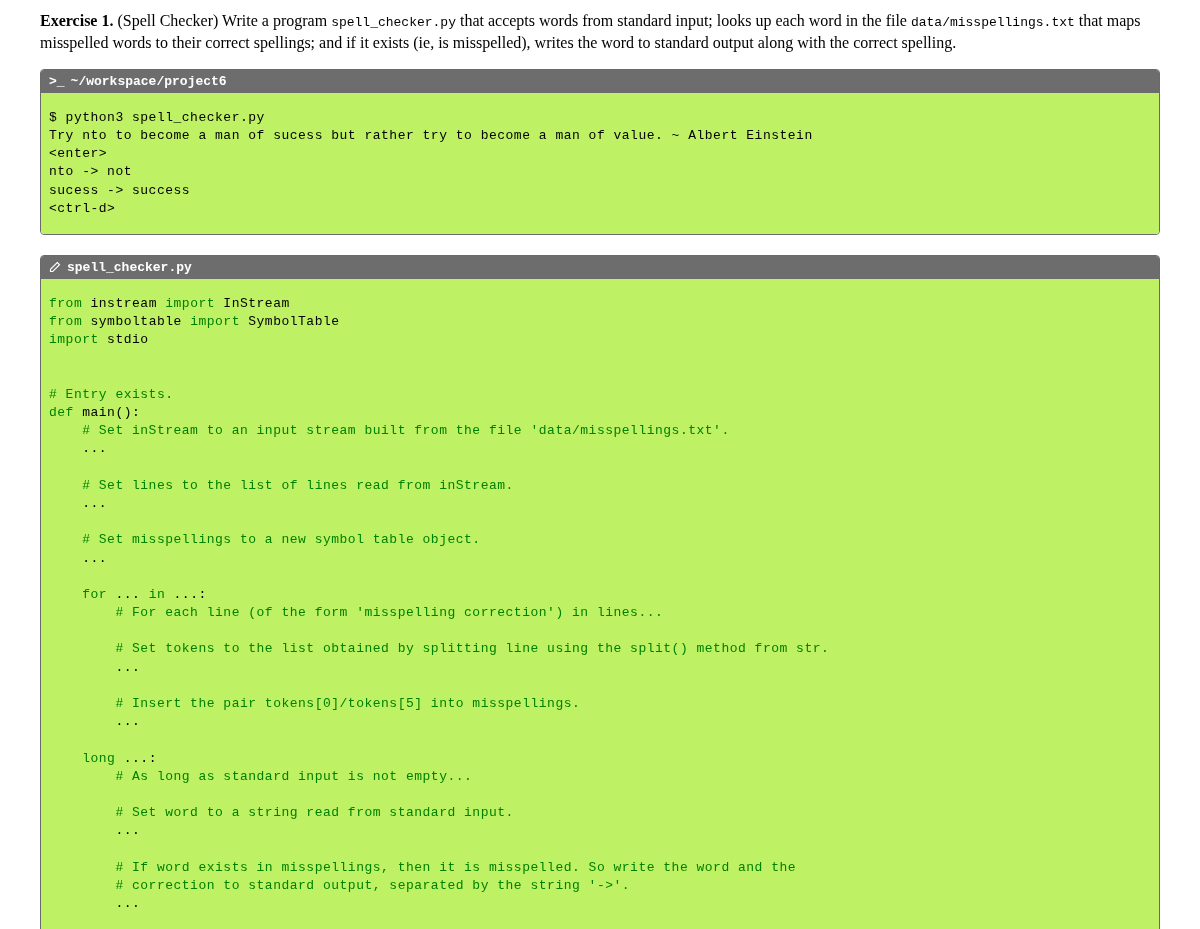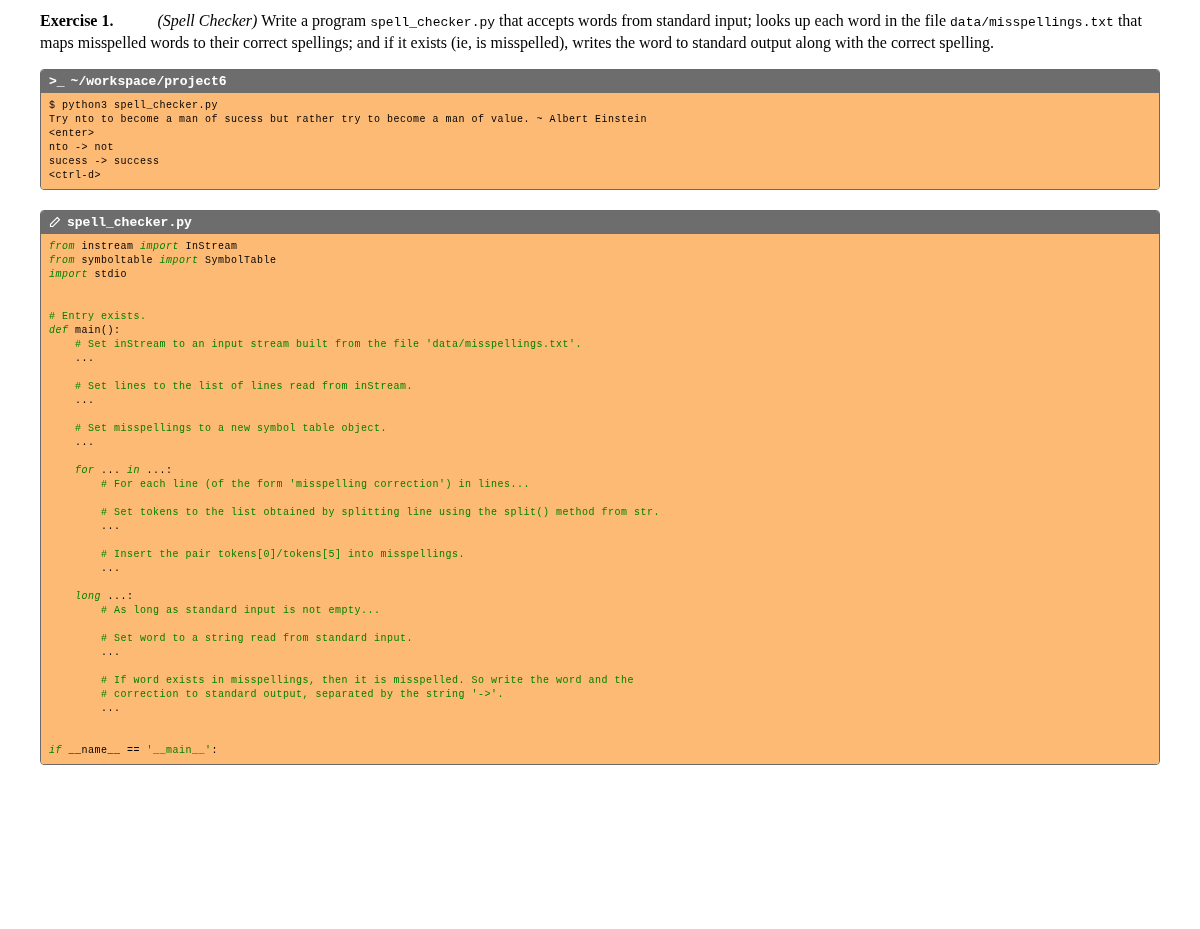--- a/index.html
+++ b/index.html
@@ -12,22 +12,20 @@
   }
   .exercise-text {
     line-height: 1.4;
     margin-bottom: 14px;
   }
   .exercise-text b {
     font-weight: bold;
     margin-top: 15px;
   }
   .spell-checker-italic {
-    font-style: italic;
-    margin-left: 40px;
   }
   .mono-inline {
     font-family: 'Courier New', Courier, monospace;
     font-size: 13px;
   }
   .panel {
     border: 1px solid #6a6a6a;
     border-radius: 4px;
     margin-bottom: 20px;
     overflow: hidden;
@@ -37,33 +35,33 @@
     color: #fff;
     font-family: 'Courier New', Courier, monospace;
     font-size: 13px;
     font-weight: bold;
     padding: 4px 8px;
     display: flex;
     align-items: center;
     gap: 6px;
   }
   .panel-body {
-    padding: 6px 8px;
-    background: #fdba74;
+    padding: 16px 8px;
+    background: #bef264;
     font-family: 'Courier New', Courier, monospace;
-    font-size: 10px;
+    font-size: 13px;
     white-space: pre;
     line-height: 1.4;
     letter-spacing: 0.5px;
     overflow-x: auto;
   }
   .code-body {
     color: #000;
   }
-  .kw   { color: #008000; font-weight: normal; font-style: italic; }
+  .kw   { color: #008000; font-weight: normal; }
   .cmt  { color: #008000; }
   .str  { color: #008000; }
   .terminal-icon {
     display: inline-flex;
     align-items: center;
   }
   .edit-icon svg {
     display: block;
   }
 </style>

